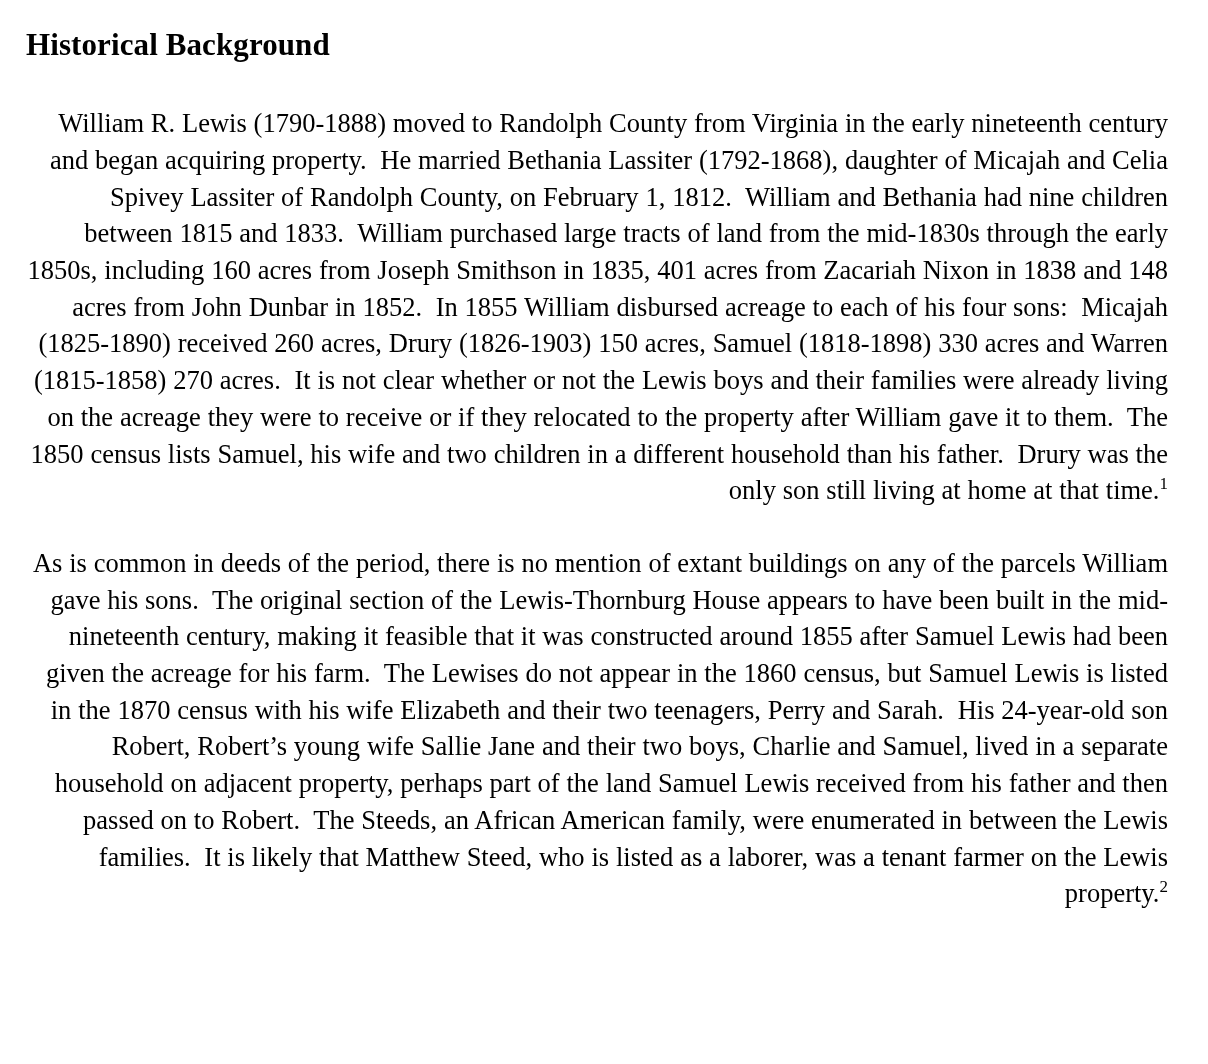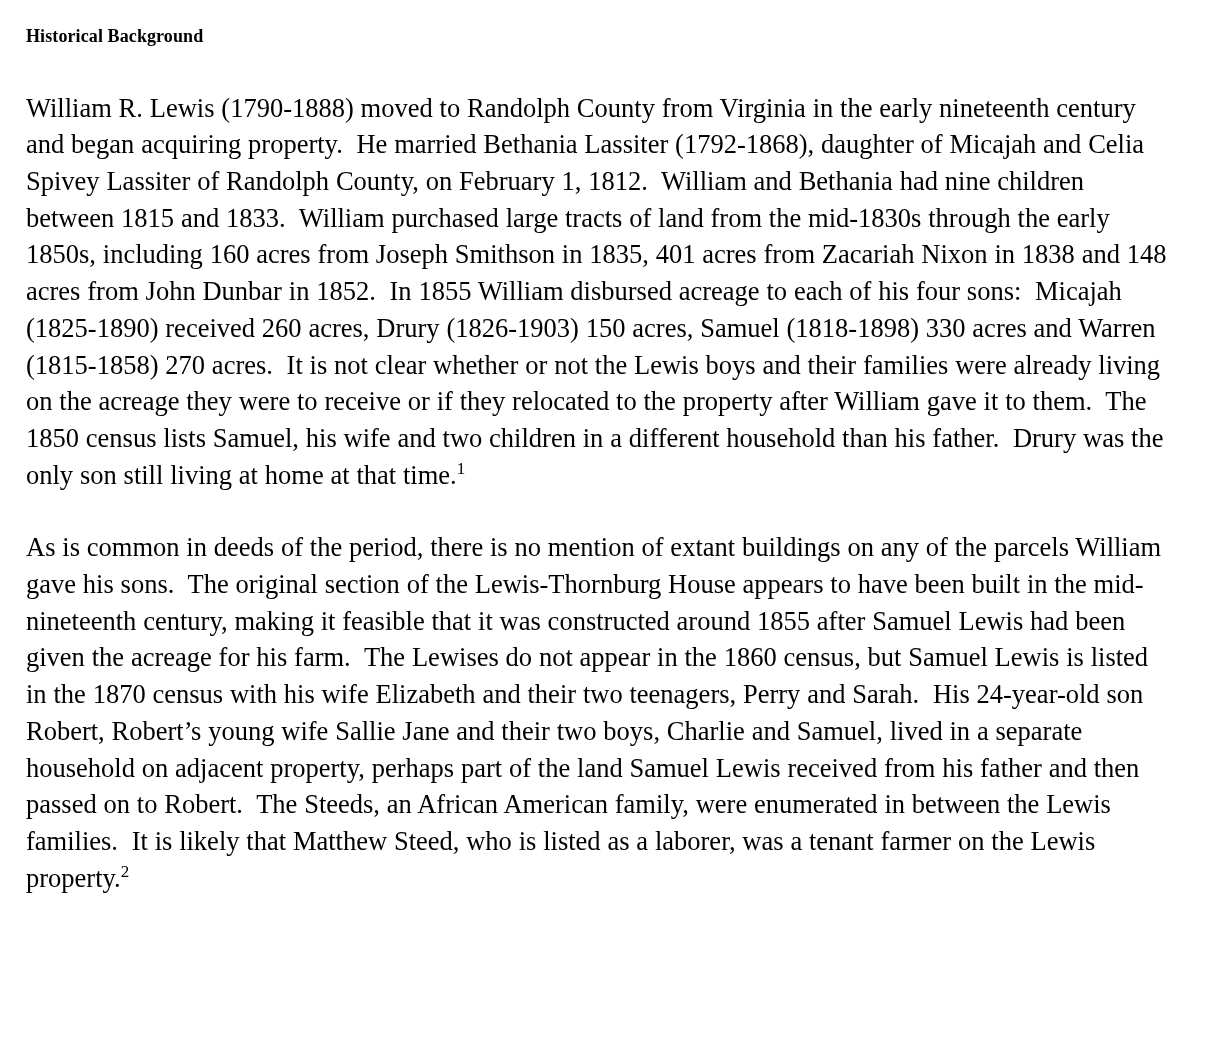--- a/index.html
+++ b/index.html
@@ -14,32 +14,32 @@
     color: #000000;
     overflow: hidden;
   }
   .page {
     padding: 26px 40px 0 26px;
     box-sizing: border-box;
   }
   .doc-heading {
     font-family: "Liberation Serif", "DejaVu Serif", serif;
     font-weight: bold;
-    font-size: 18px;
+    font-size: 31px;
     line-height: 1.2;
     margin: 0 0 0 0;
     letter-spacing: 0.1px;
   }
   .spacer-after-heading {
     height: 42px;
   }
   .para {
     font-size: 26.5px;
     line-height: 36.7px;
-    text-align: left;
+    text-align: right;
     margin: 0;
     white-space: pre-wrap;
     word-spacing: 0.2px;
   }
   .para-gap {
     height: 36px;
   }
   sup {
     font-size: 17px;
     vertical-align: super;

